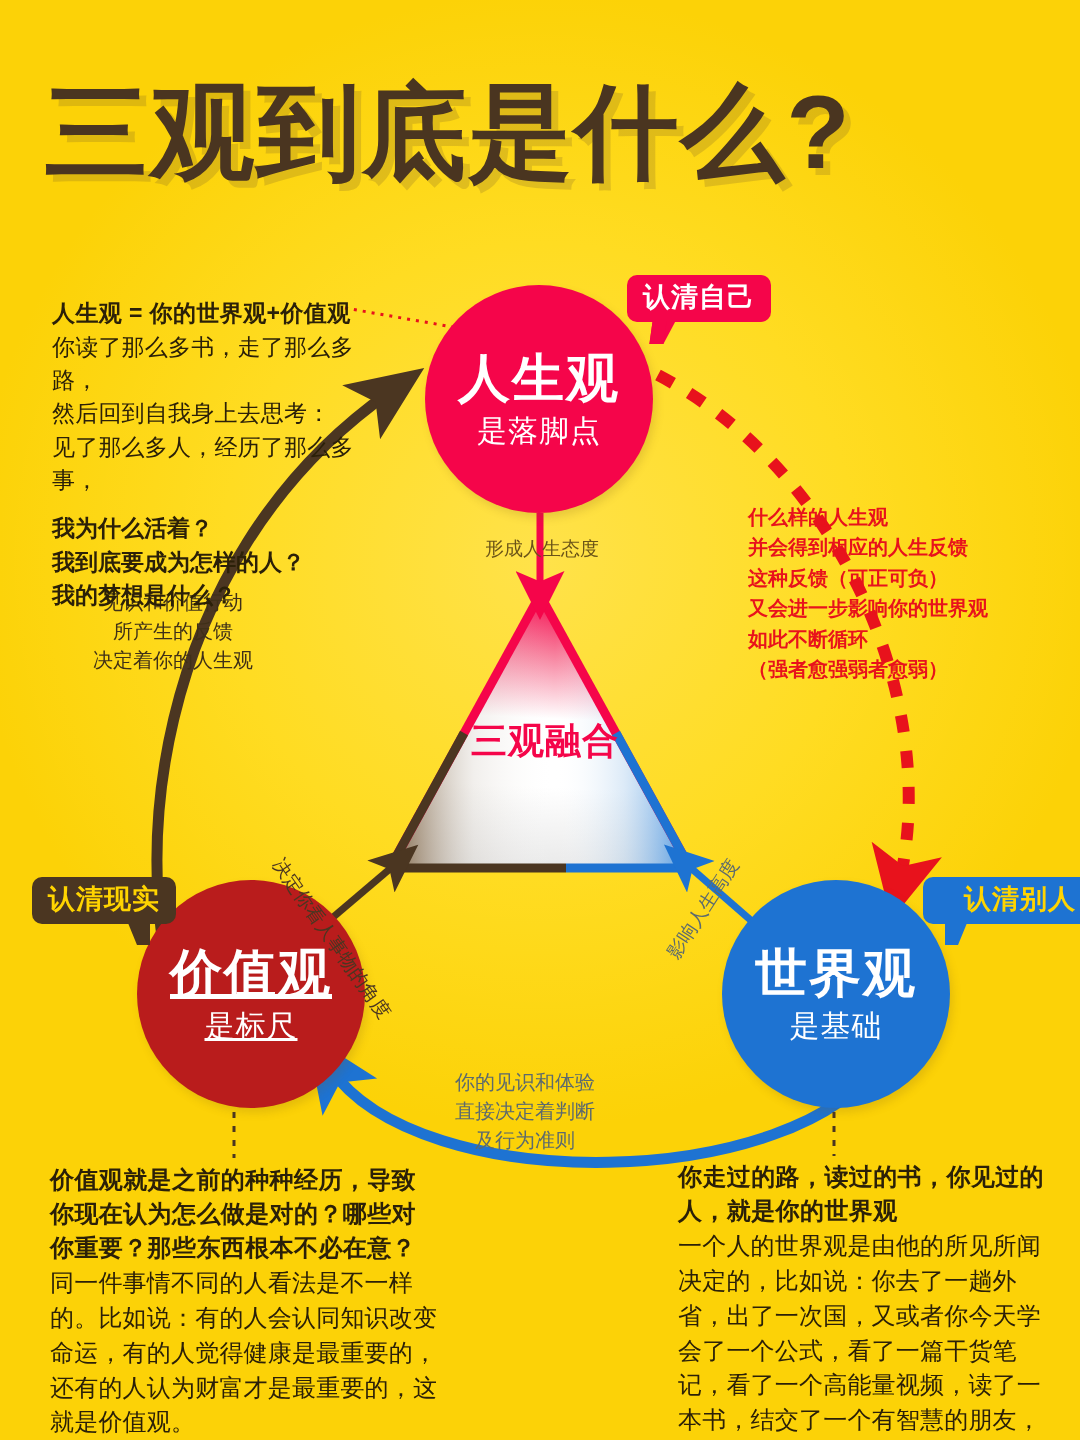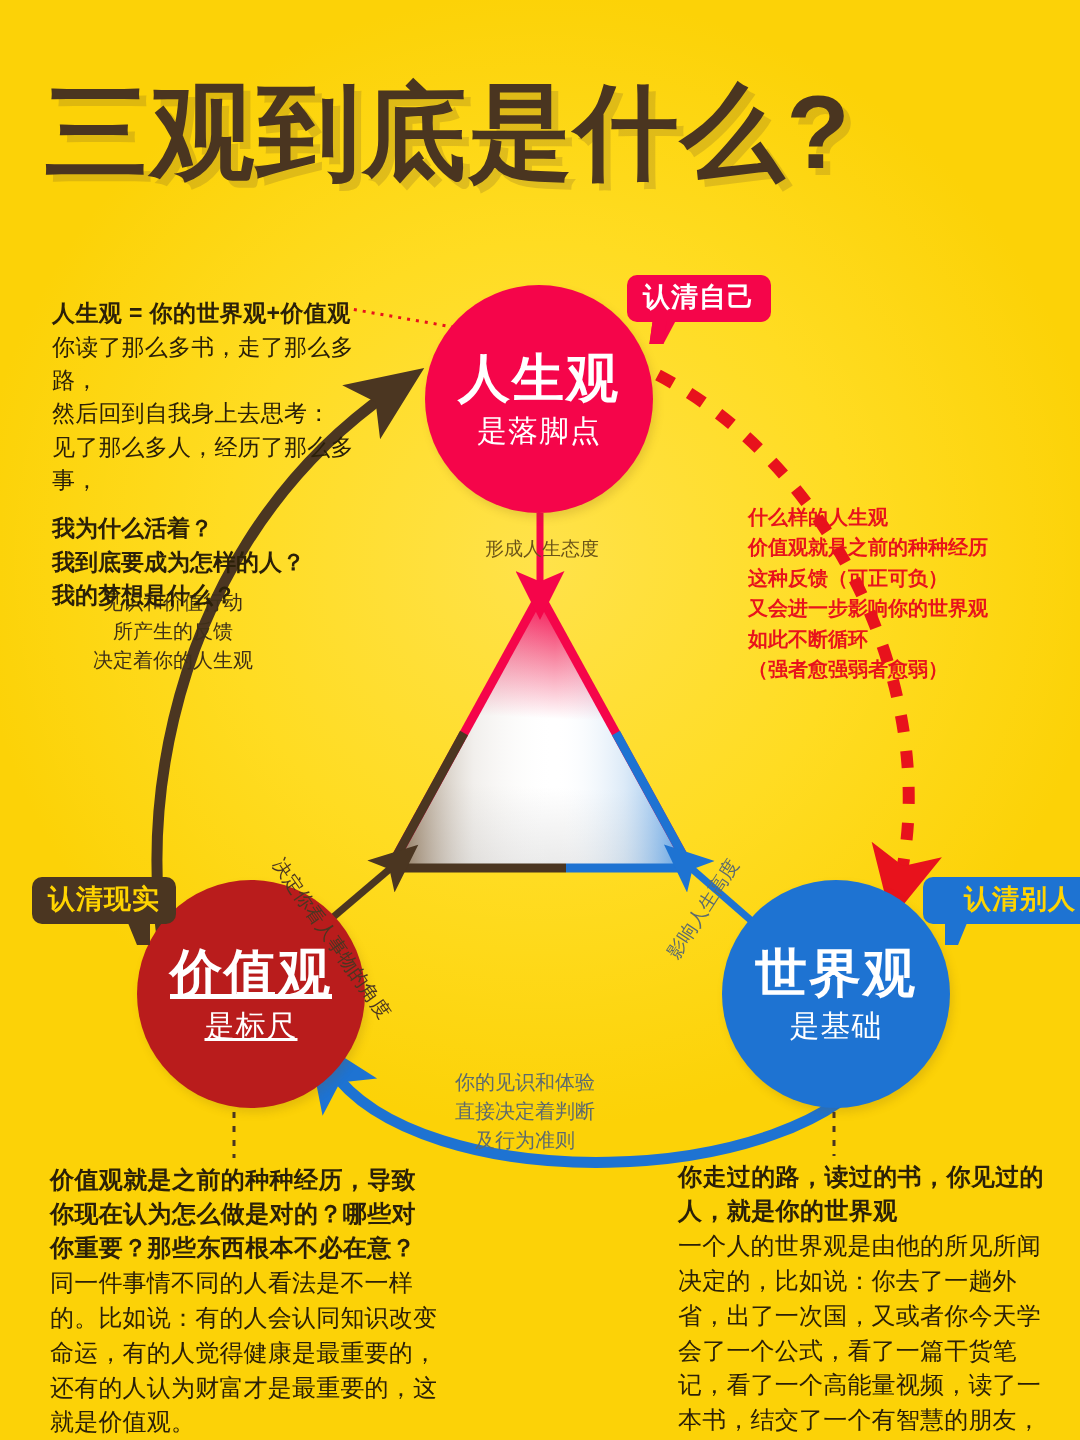--- a/index.html
+++ b/index.html
@@ -333,20 +333,21 @@
   <div class="node-circle" id="circle-world">
     <div class="node-main">世界观</div>
     <div class="node-sub">是基础</div>
   </div>
 
   <div class="badge" id="badge-self">认清自己</div>
   <div class="badge" id="badge-reality">认清现实</div>
   <div class="badge" id="badge-others">认清别人</div>
 
   <div id="triangle-label">
+    <div>三观融合</div>
   </div>
 
   <div class="flow-caption" id="cap-attitude">形成人生态度</div>
 
   <div class="flow-caption" id="cap-feedback-left">
     <div>见识和价值行动</div>
     <div>所产生的反馈</div>
     <div>决定着你的人生观</div>
   </div>
 
@@ -354,21 +355,21 @@
     <div>你的见识和体验</div>
     <div>直接决定着判断</div>
     <div>及行为准则</div>
   </div>
 
   <div class="flow-caption" id="cap-diag-left">决定你看人事物的角度</div>
   <div class="flow-caption" id="cap-diag-right">影响人生高度</div>
 
   <div id="red-note">
     <div>什么样的人生观</div>
-    <div>价值观就是之前的种种经历</div>
+    <div>并会得到相应的人生反馈</div>
     <div>这种反馈（可正可负）</div>
     <div>又会进一步影响你的世界观</div>
     <div>如此不断循环</div>
     <div>（强者愈强弱者愈弱）</div>
   </div>
 
   <div class="text-block" id="block-top-left">
     <div class="tb-head">人生观 = 你的世界观+价值观</div>
     <div class="tb-body">
       <div>你读了那么多书，走了那么多路，</div>

